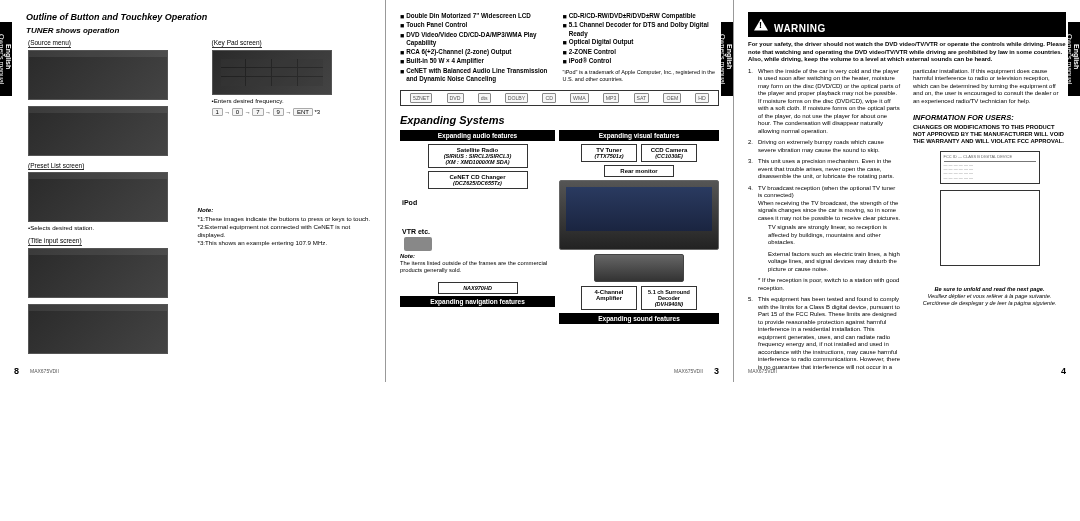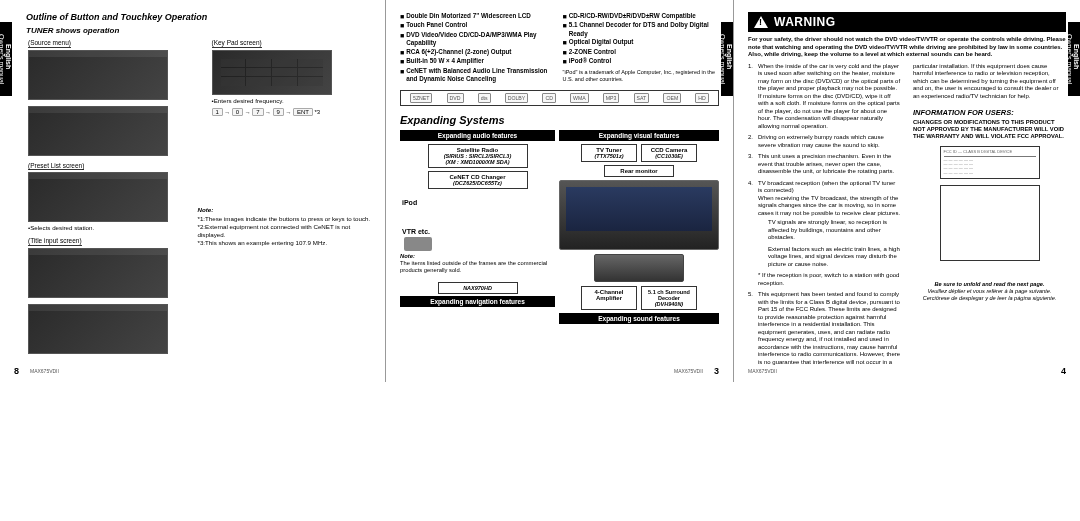--- a/index.html
+++ b/index.html
@@ -43,21 +43,21 @@
   .vis-row .sat-box { width: 56px; margin: 0; }
   .ipod-lbl { font-weight: bold; font-size: 7px; margin: 10px 2px 2px; }
   .main-unit { height: 70px; background: linear-gradient(#555,#222); border: 1px solid #666; border-radius: 2px; margin: 2px 0; width: 160px; position: relative; }
   .main-unit::before { content:""; position:absolute; top:6px; left:6px; right:6px; bottom:18px; background: linear-gradient(#2a3a60,#1a2440); }
   .note-sm { font-size: 5.8px; line-height: 1.2; margin-top: 2px; }
   .note-sm .nt { font-weight: bold; font-style: italic; }
   .amp-box { height: 28px; background: linear-gradient(#666,#333); border: 0.5px solid #444; border-radius: 2px; margin: 4px auto; width: 90px; }
   .warn-bar { background: #000; color: #fff; display: flex; align-items: center; padding: 3px 6px; margin-bottom: 4px; }
   .warn-tri { width: 14px; height: 12px; background: #fff; clip-path: polygon(50% 0,100% 100%,0 100%); position: relative; margin-right: 6px; }
   .warn-tri::after { content:"!"; position:absolute; color:#000; font-weight:bold; font-size:9px; left:5px; top:1px; }
-  .warn-label { font-weight: bold; font-size: 12px; letter-spacing: 0.5px; }
+  .warn-label { font-weight: bold; font-size: 10px; letter-spacing: 0.5px; margin-top: 8px; }
   .warn-text { font-size: 6px; font-weight: bold; line-height: 1.25; margin-bottom: 4px; }
   .prec-cols { display: flex; gap: 12px; font-size: 6px; line-height: 1.25; }
   .prec-cols .col { flex: 1; }
   .prec-cols ol { list-style: none; }
   .prec-cols li { margin-bottom: 4px; display: flex; gap: 2px; }
   .prec-cols li .num { font-weight: normal; min-width: 8px; }
   .info-head { font-weight: bold; font-style: italic; font-size: 7.5px; margin-bottom: 2px; }
   .info-text { font-size: 5.8px; font-weight: bold; line-height: 1.2; margin-bottom: 6px; }
   .fcc-card { border: 1.2px solid #333; padding: 3px; width: 100px; font-size: 4px; line-height: 1.1; color: #666; margin-bottom: 6px; }
   .fcc-card .head { border-bottom: 0.5px solid #777; padding-bottom: 1px; margin-bottom: 1px; }

